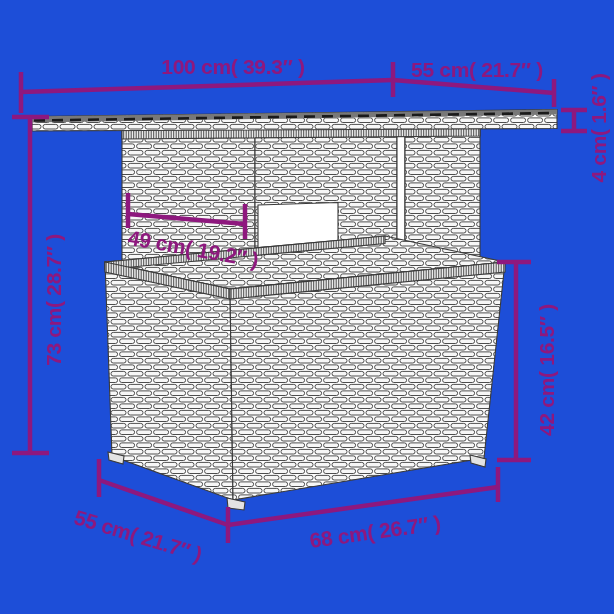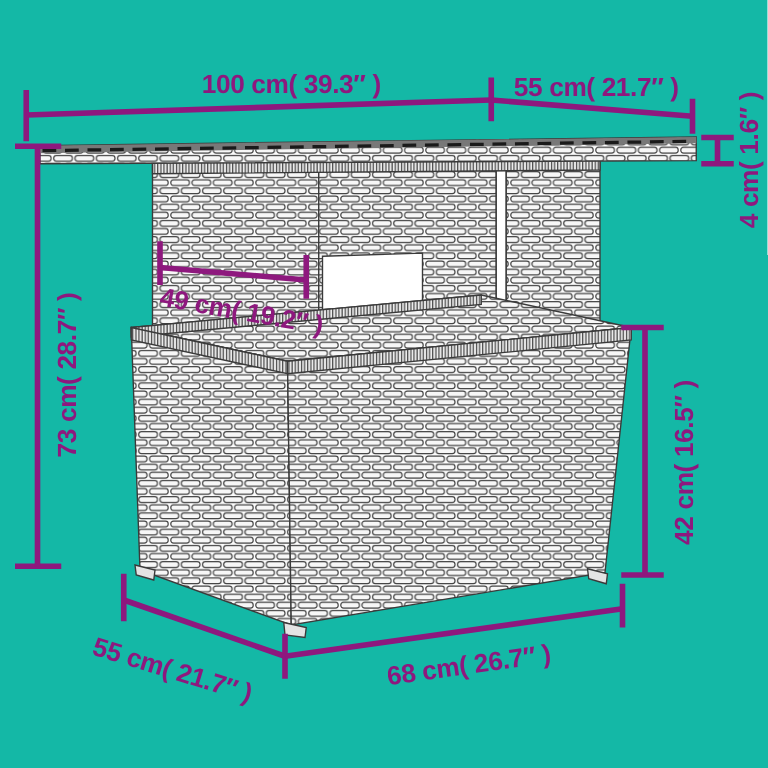--- a/index.html
+++ b/index.html
@@ -1,16 +1,16 @@
 <!DOCTYPE html>
 <html><head>
 <meta charset="utf-8">
 <style>
   html,body{margin:0;padding:0;background:#ffffff;}
-  .stage{position:relative;width:614px;height:614px;background:#14b8a6;overflow:hidden;}
+  .stage{position:relative;width:614px;height:614px;background:#1d4ed8;overflow:hidden;}
   svg{display:block;}
   .dt{
     font-family:"Liberation Sans","DejaVu Sans",sans-serif;
     font-weight:700;
     font-size:21px;
     letter-spacing:-0.3px;
   }
   .sketch{stroke:#3a3a3a;stroke-width:1.1;}
   .dimline{fill:none;stroke-width:4.5;stroke-linecap:butt;}
 </style>

